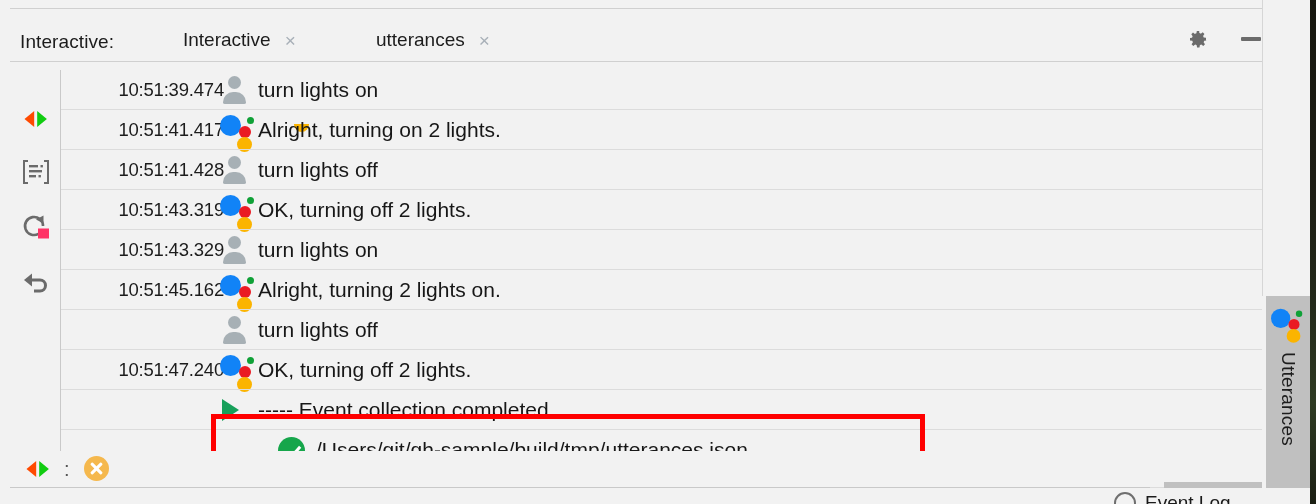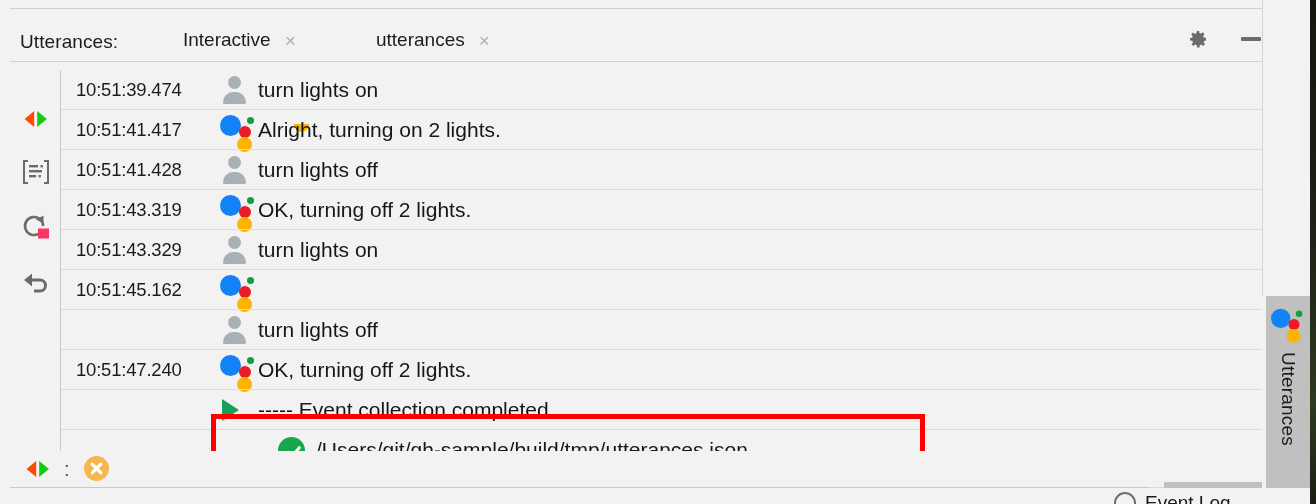--- a/index.html
+++ b/index.html
@@ -111,21 +111,21 @@
     width: 1202px; height: 40px;
     display: flex; align-items: center;
   }
   .row-sep {
     position: absolute; left: 0; width: 1202px;
     height: 1px; background: #dcdcdc;
   }
 
   .ts {
     position: absolute; left: 16px;
-    width: 148px; text-align: left;
+    width: 148px; text-align: right;
     font-size: 18.5px; color: #1c1c1c;
     font-family: "Liberation Sans", sans-serif;
     letter-spacing: -.2px;
     white-space: nowrap;
   }
   .msg {
     position: absolute; left: 198px;
     font-size: 21px; color: #171717;
     white-space: nowrap;
   }
@@ -282,21 +282,21 @@
 
 <div id="app">
 
   <div class="desktop-edge"></div>
 
   <div class="window">
 
     <div class="top-rule"></div>
 
     <div class="header">
-      <div class="header-label">Utterances:</div>
+      <div class="header-label">Interactive:</div>
 
       <div class="tab" id="tab-interactive">
         <span class="tab-label">Interactive</span>
         <span class="tab-close">×</span>
       </div>
 
       <div class="tab" id="tab-utterances">
         <span class="tab-label">utterances</span>
         <span class="tab-close">×</span>
       </div>
@@ -415,20 +415,21 @@
           <div class="row" style="top: 208px;">
             <div class="ts">10:51:45.162</div>
             <div class="icon-slot" style="display: flex; align-items: center;">
               <span class="assistant">
                 <i class="a-blue"></i>
                 <i class="a-red"></i>
                 <i class="a-green"></i>
                 <i class="a-yellow"></i>
               </span>
             </div>
+            <div class="msg">Alright, turning 2 lights on.</div>
           </div>
           <div class="row-sep" style="top: 207px;"></div>
           <div class="row" style="top: 248px;">
             <div class="icon-slot" style="display: flex; align-items: center;">
               <span class="person">
                 <span class="head"></span>
                 <span class="body"></span>
               </span>
             </div>
             <div class="msg">turn lights off</div>

